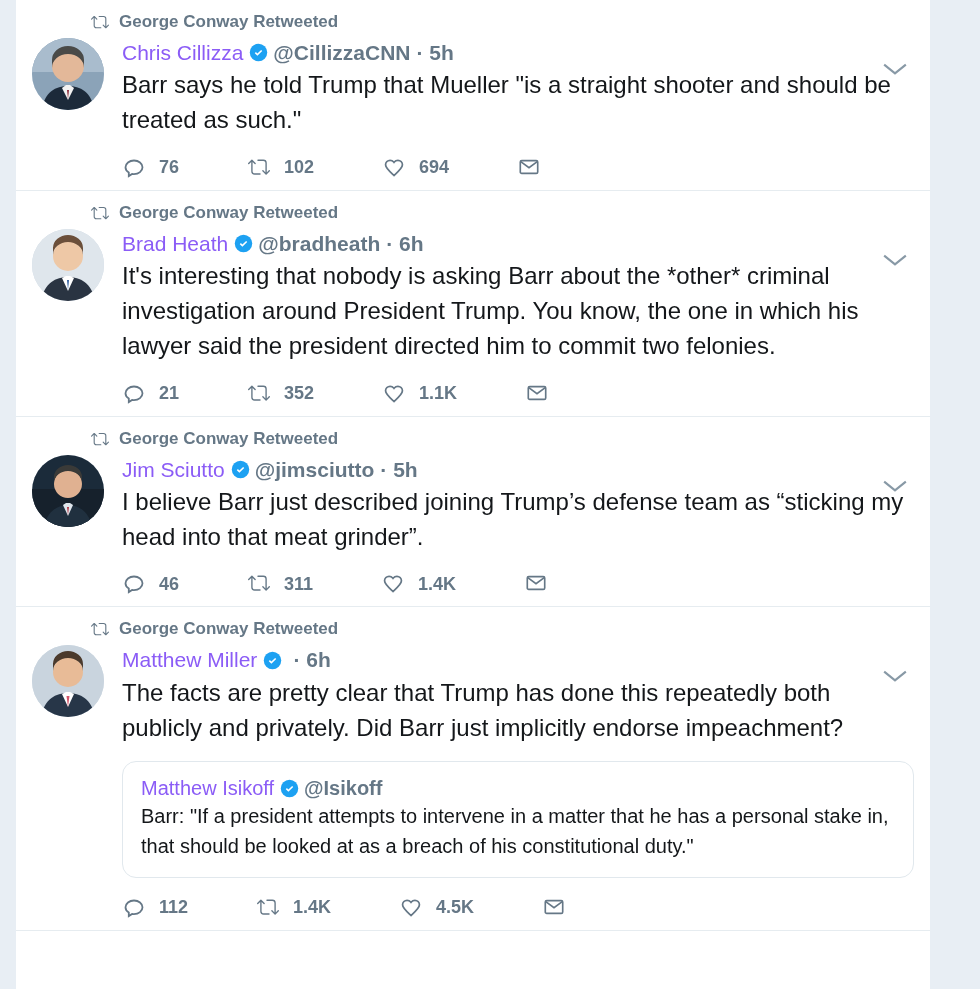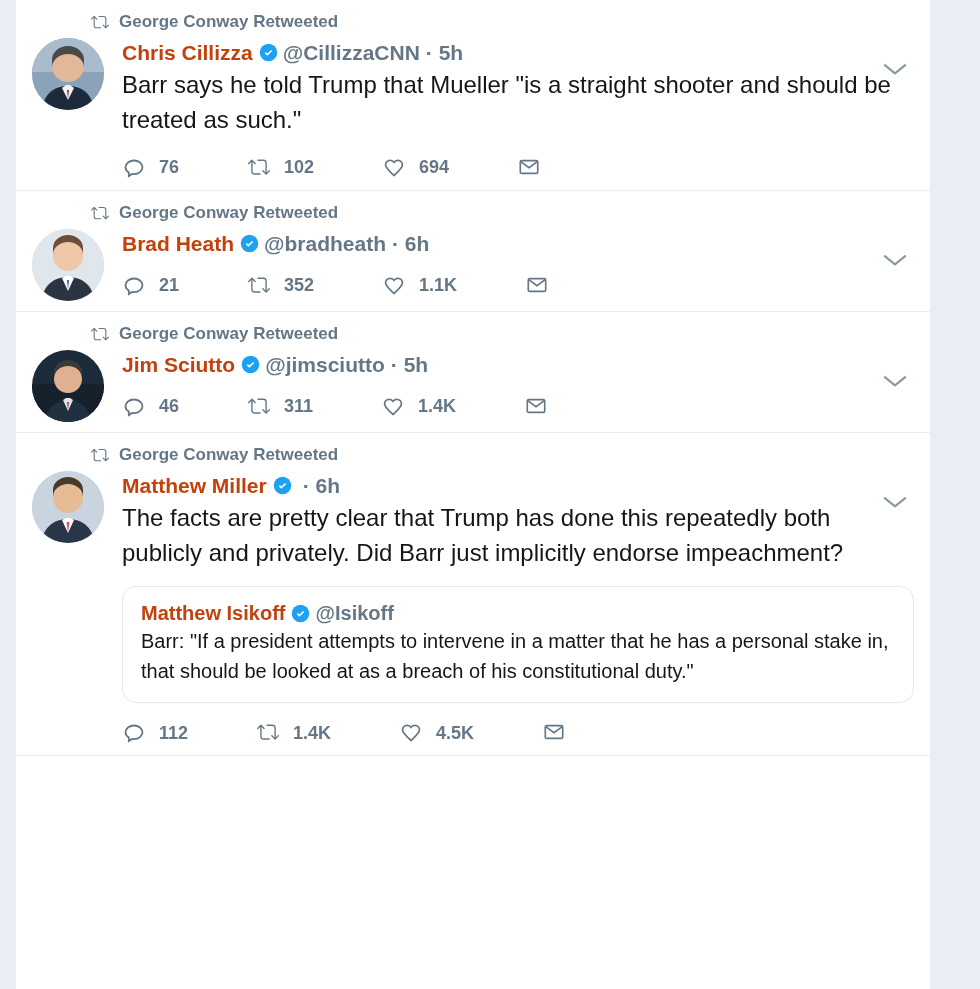--- a/index.html
+++ b/index.html
@@ -64,22 +64,22 @@
   }
   .name-row {
     display: flex;
     align-items: center;
     flex-wrap: wrap;
     font-size: 21px;
     line-height: 1.2;
     margin-bottom: 2px;
   }
   .display-name {
-    font-weight: bold;
-    color: #c2410c;
+    font-weight: normal;
+    color: #8b5cf6;
   }
   .verified {
     width: 19px;
     height: 19px;
     margin: 0 5px 0 6px;
     display: inline-block;
   }
   .verified svg { display:block; }
   .handle, .dot-time {
     color: #657786;
@@ -242,20 +242,21 @@
           <span class="display-name">Brad Heath</span>
           <span class="verified">
             <svg viewBox="0 0 24 24" width="19" height="19">
                 <circle cx="12" cy="12" r="11" fill="#1da1f2"></circle>
                 <path d="M10.6 16.2l-3.3-3.3 1.4-1.4 1.9 1.9 4.7-4.7 1.4 1.4z" fill="#fff"></path>
               </svg>
           </span>
           <span class="handle">@bradheath</span>
           <span class="dot-time">· 6h</span>
         </div>
+        <div class="tweet-text">It's interesting that nobody is asking Barr about the *other* criminal investigation around President Trump. You know, the one in which his lawyer said the president directed him to commit two felonies.</div>
         <div class="actions">
           <div class="action">
             <span class="ico">
               <svg viewBox="0 0 24 24" width="24" height="24" fill="none" stroke="currentColor" stroke-width="1.8">
                   <path d="M12 4.5c-4.7 0-8.5 3-8.5 6.8 0 2.2 1.3 4.1 3.3 5.3v3.4l3.3-2.1c.6.1 1.2.2 1.9.2 4.7 0 8.5-3 8.5-6.8S16.7 4.5 12 4.5z"></path>
                 </svg>
             </span>
             <span class="cnt">21</span>
           </div>
           <div class="action">
@@ -318,20 +319,21 @@
           <span class="display-name">Jim Sciutto</span>
           <span class="verified">
             <svg viewBox="0 0 24 24" width="19" height="19">
                 <circle cx="12" cy="12" r="11" fill="#1da1f2"></circle>
                 <path d="M10.6 16.2l-3.3-3.3 1.4-1.4 1.9 1.9 4.7-4.7 1.4 1.4z" fill="#fff"></path>
               </svg>
           </span>
           <span class="handle">@jimsciutto</span>
           <span class="dot-time">· 5h</span>
         </div>
+        <div class="tweet-text">I believe Barr just described joining Trump’s defense team as “sticking my head into that meat grinder”.</div>
         <div class="actions">
           <div class="action">
             <span class="ico">
               <svg viewBox="0 0 24 24" width="24" height="24" fill="none" stroke="currentColor" stroke-width="1.8">
                   <path d="M12 4.5c-4.7 0-8.5 3-8.5 6.8 0 2.2 1.3 4.1 3.3 5.3v3.4l3.3-2.1c.6.1 1.2.2 1.9.2 4.7 0 8.5-3 8.5-6.8S16.7 4.5 12 4.5z"></path>
                 </svg>
             </span>
             <span class="cnt">46</span>
           </div>
           <div class="action">

